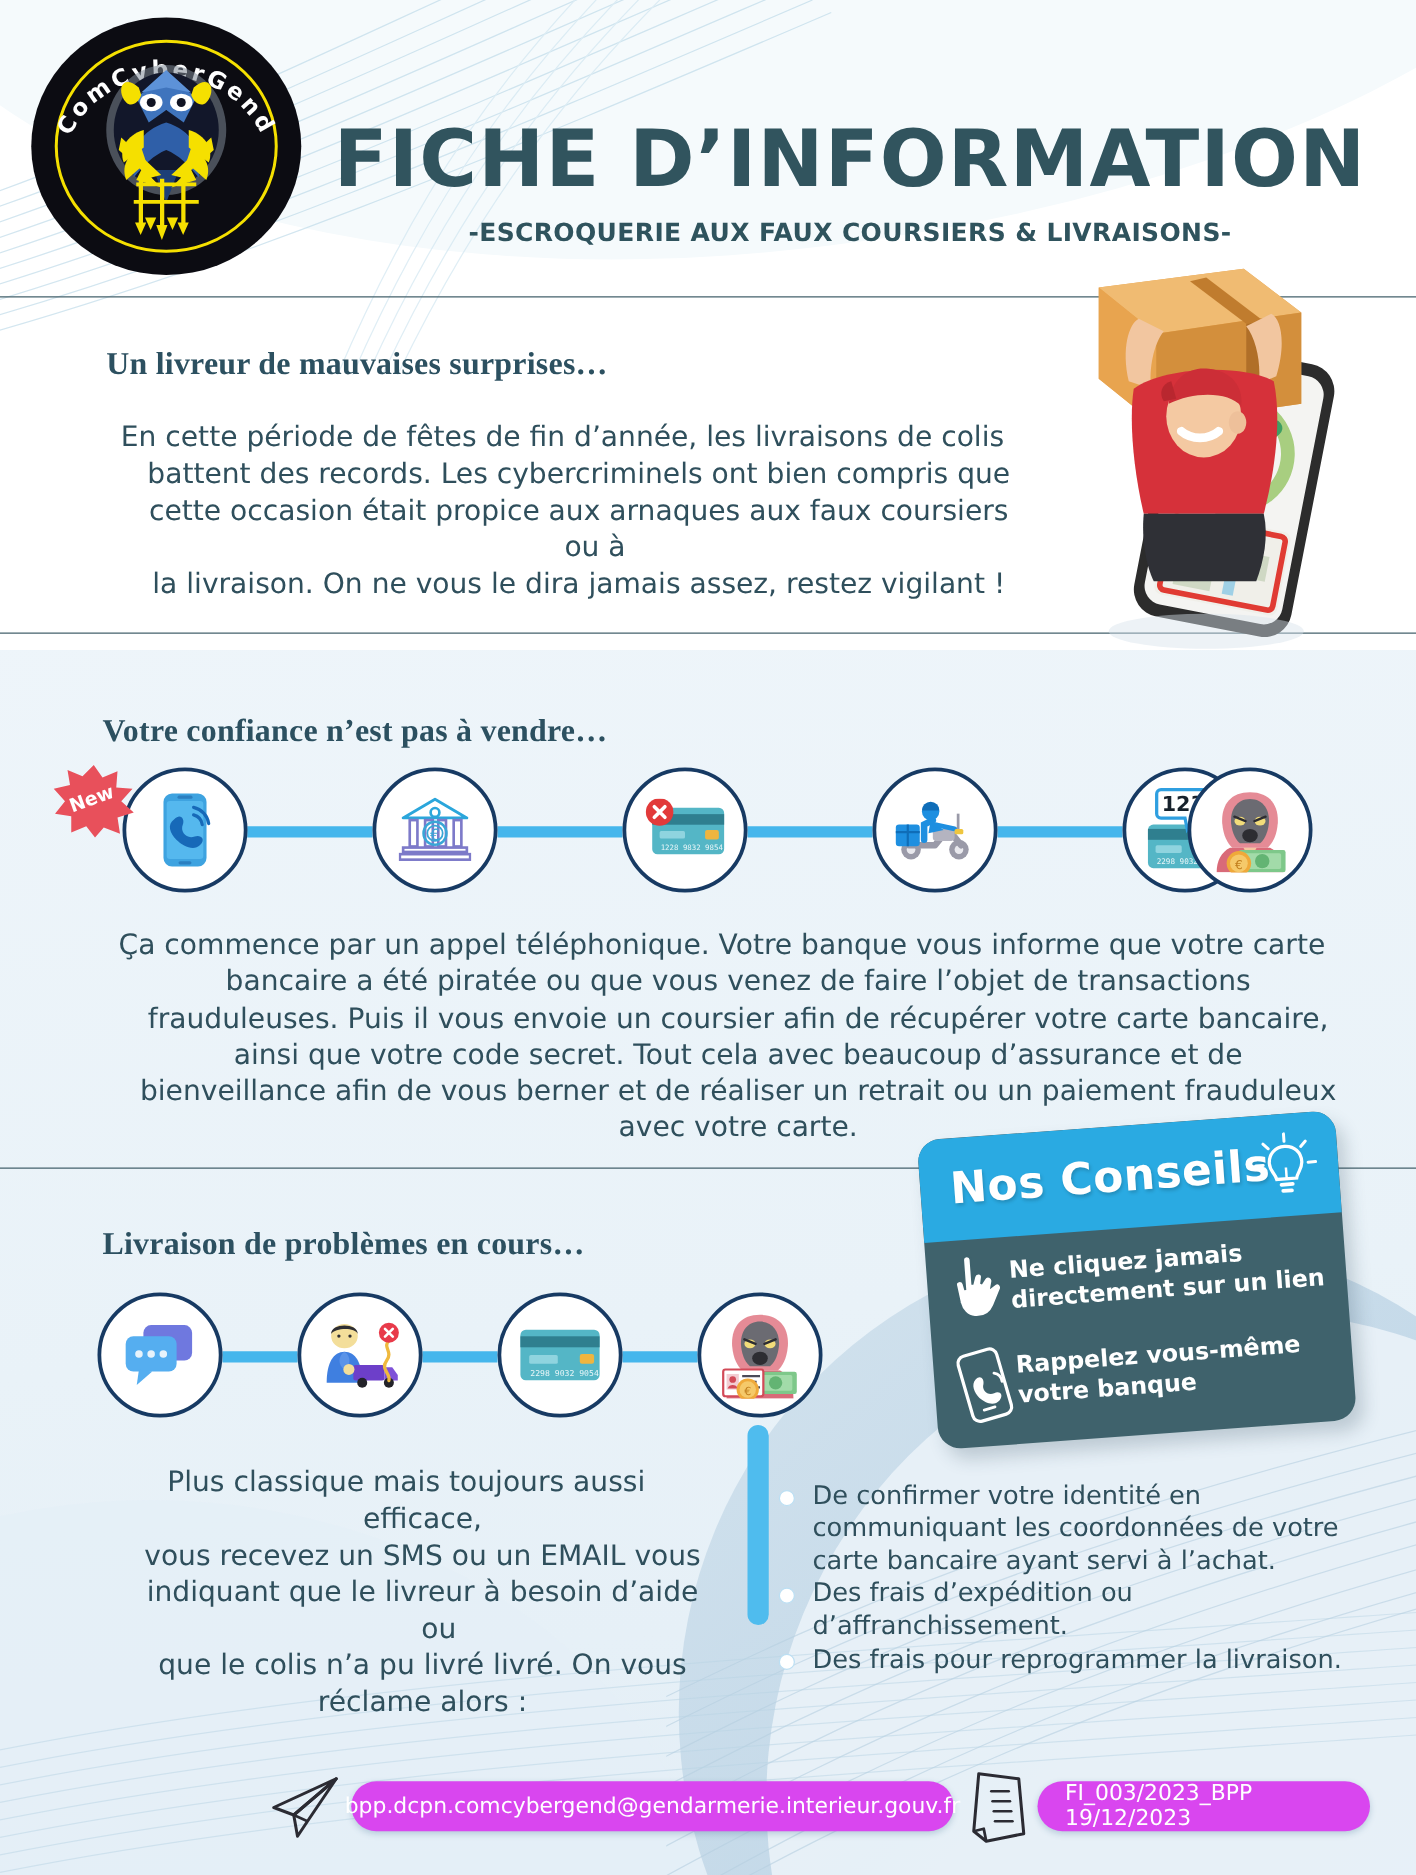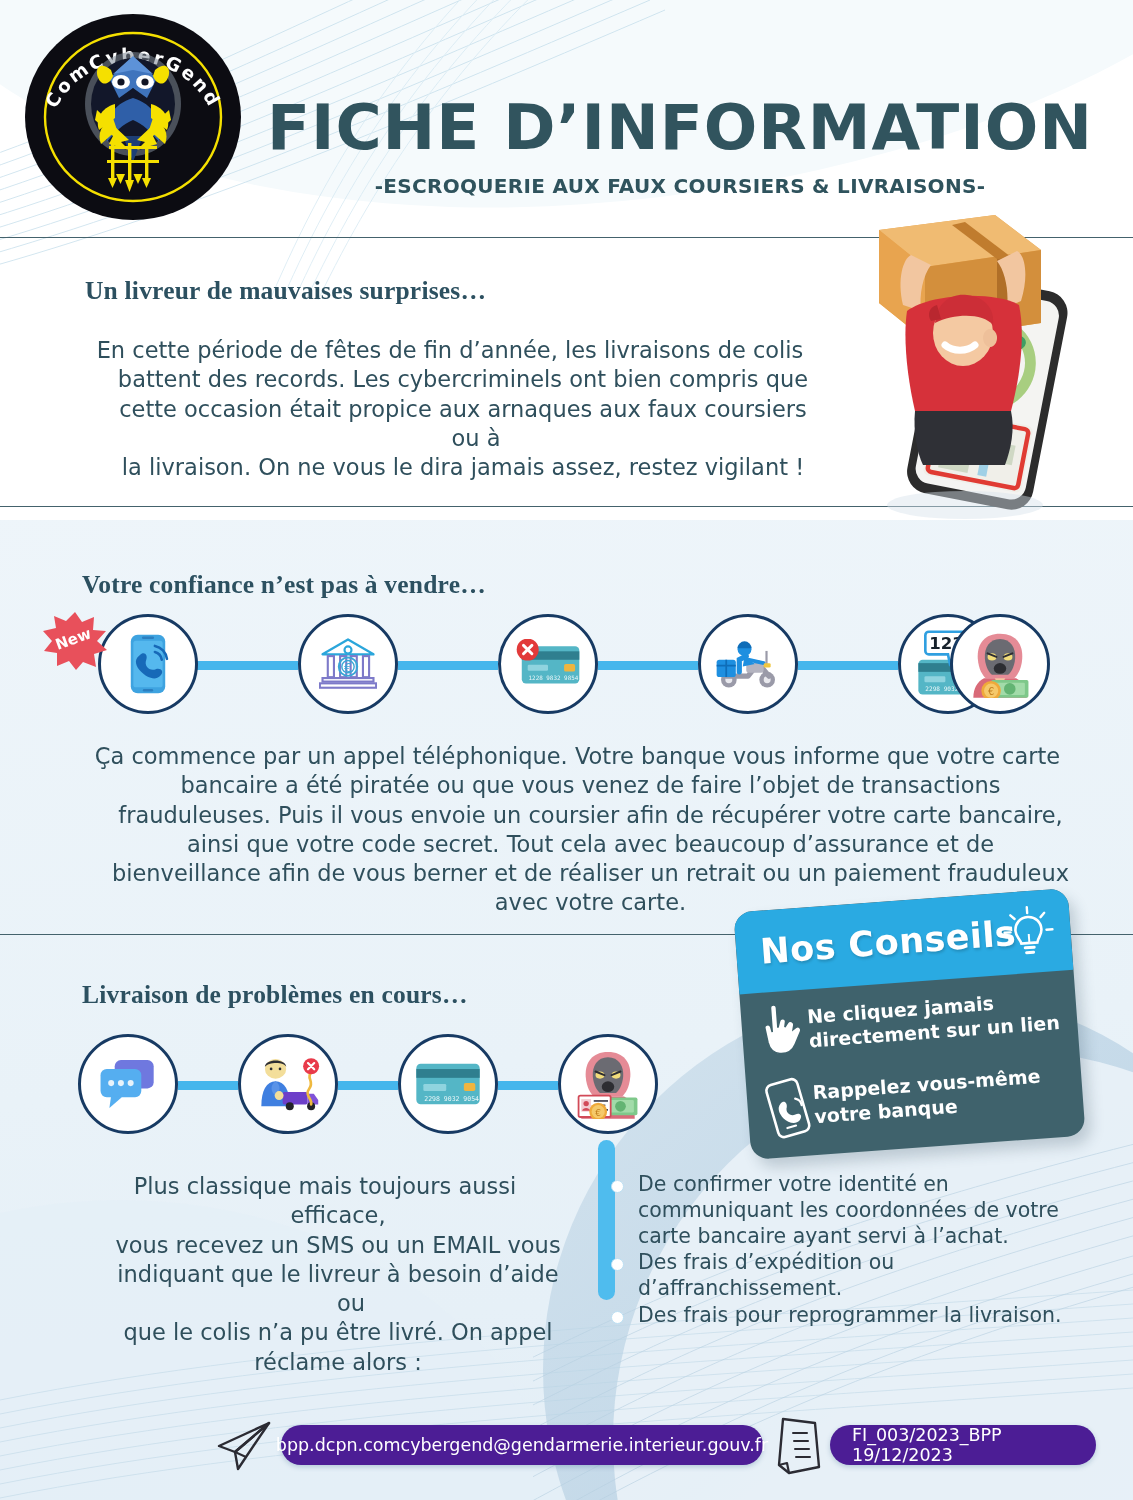--- a/index.html
+++ b/index.html
@@ -106,21 +106,21 @@
   .bullets{position:absolute;left:618px;top:1168px;width:450px;}
   .bullets li{
     position:relative;list-style:none;margin:0 0 1px 0;padding-left:16px;
     font-size:20.5px;color:#2f4f5c;line-height:1.26;
     font-family:"DejaVu Sans", sans-serif;
   }
   .bullets li .dot{
     position:absolute;left:-11px;top:8px;width:11px;height:11px;border-radius:50%;
     background:#ffffff;border:1px solid #bcdff3;
   }
-  .bullets{padding:0;margin:4px;}
+  .bullets{padding:0;margin:16px;}
 
   
   .tips{
     position:absolute;left:742px;top:900px;width:335px;height:248px;
     transform:rotate(-4.2deg);
     border-radius:18px;overflow:hidden;background:#3f626c;
     box-shadow:6px 9px 14px rgba(40,70,85,.22);
   }
   .tips-head{
     height:82px;background:#2aaae2;position:relative;
@@ -135,21 +135,21 @@
   .tip-row{display:flex;align-items:flex-start;padding:10px 16px 0 14px;}
   .tip-ico{width:52px;flex:0 0 52px;}
   .tip-txt{
     color:#ffffff;font-size:19px;font-weight:bold;line-height:1.24;
     padding-top:6px;font-family:"DejaVu Sans", sans-serif;
   }
 
   
   .foot-plane{position:absolute;left:213px;top:1420px;width:58px;height:52px;}
   .pill{
-    position:absolute;height:40px;border-radius:20px;background:#4c1d95;
+    position:absolute;height:40px;border-radius:20px;background:#d946ef;
     display:flex;align-items:center;justify-content:center;
     color:#ffffff;font-size:17.5px;padding:0 22px;box-sizing:border-box;
     font-family:"DejaVu Sans", sans-serif;
     box-shadow:0 2px 5px rgba(40,90,130,.25);
   }
   .pill-mail{left:281px;top:1425px;width:482px;}
   .pill-ref{left:830px;top:1425px;width:266px;}
   .foot-doc{position:absolute;left:775px;top:1415px;width:48px;height:62px;}
 </style>
 </head>
@@ -541,21 +541,21 @@
       </svg>
     </div>
   </div>
 
   <div class="vbar"></div>
 
   <div class="body-txt s3-body">
     <span class="hang">Plus classique mais toujours aussi efficace,</span>
     <span class="hang" style="padding-left:52px">vous recevez un SMS ou un EMAIL vous</span>
     <span class="hang" style="padding-left:52px">indiquant que le livreur à besoin d’aide ou</span>
-    <span class="hang" style="padding-left:52px">que le colis n’a pu être livré. On appel</span>
+    <span class="hang" style="padding-left:52px">que le colis n’a pu livré livré. On vous</span>
     <span class="hang" style="padding-left:52px">réclame alors :</span>
   </div>
 
   <ul class="bullets">
     <li><span class="dot"></span><span>De confirmer votre identité en communiquant les coordonnées de votre carte bancaire ayant servi à l’achat.</span></li>
     <li><span class="dot"></span><span>Des frais d’expédition ou d’affranchissement.</span></li>
     <li><span class="dot"></span><span>Des frais pour reprogrammer la livraison.</span></li>
   </ul>
 
   <svg class="foot-plane" viewBox="0 0 58 52">

